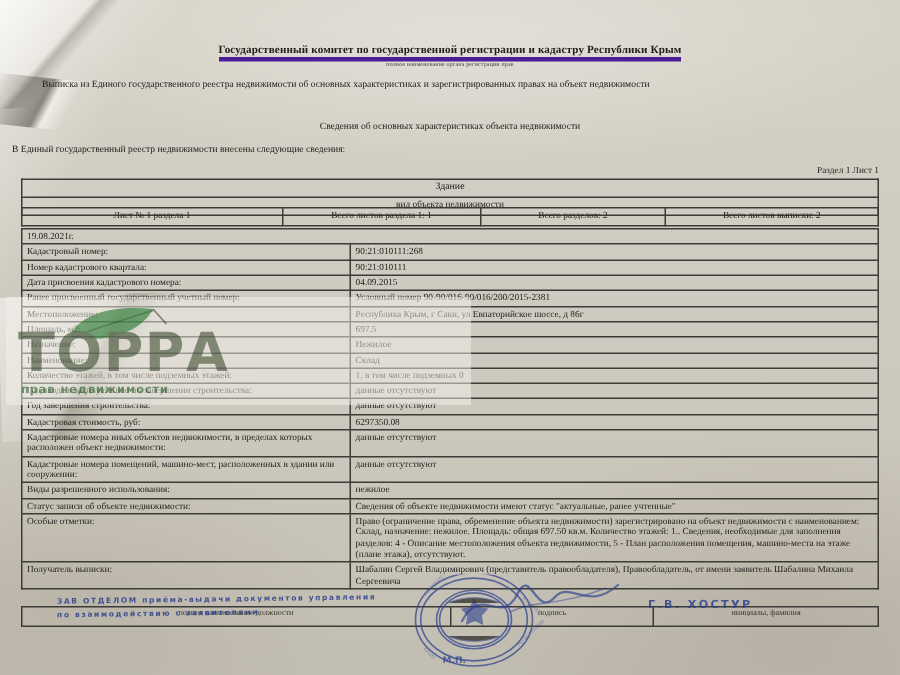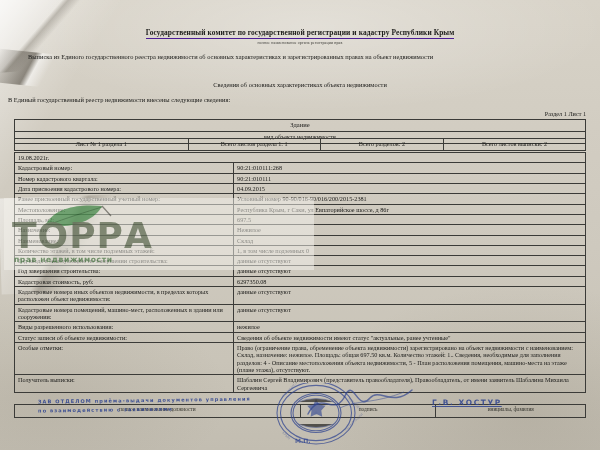--- a/index.html
+++ b/index.html
@@ -43,21 +43,21 @@
     transform:rotate(-2deg);
   }
 
   
   #content{position:absolute;inset:0;color:#20201e;}
 
   .hdr-title{
     position:absolute;left:0;right:0;top:28px;text-align:center;
     font-size:7.4px;font-weight:bold;letter-spacing:.1px;
   }
-  .hdr-title span{border-bottom:1px solid #4c1d95;padding-bottom:1px;}
+  .hdr-title span{border-bottom:3px solid #4c1d95;padding-bottom:1px;}
   .hdr-sub{
     position:absolute;left:0;right:0;top:41px;text-align:center;
     font-size:3.9px;color:#3a3a36;letter-spacing:.15px;
   }
   .hdr-line2{
     position:absolute;left:28px;right:18px;top:53px;text-align:left;
     font-size:6.4px;
   }
   .sec-title{
     position:absolute;left:0;right:0;top:81px;text-align:center;font-size:6.4px;
@@ -121,21 +121,20 @@
     font-family:"DejaVu Sans", sans-serif;
     color:#2f4490;font-size:5px;font-weight:bold;
     letter-spacing:1.1px;line-height:1.85;
     transform:rotate(-0.8deg);opacity:.88;pointer-events:none;
   }
   #sign-name{
     position:absolute;left:432px;top:398px;
     font-family:"DejaVu Sans", sans-serif;
     color:#2f4490;font-size:7.4px;font-weight:bold;letter-spacing:1.6px;
     opacity:.85;
-    text-decoration:underline;
   }
   #seal{
     position:absolute;left:262px;top:383px;width:108px;height:64px;
     pointer-events:none;opacity:.72;
   }
   #scribble{
     position:absolute;left:300px;top:378px;width:120px;height:50px;
     pointer-events:none;opacity:.8;
   }
 </style>

